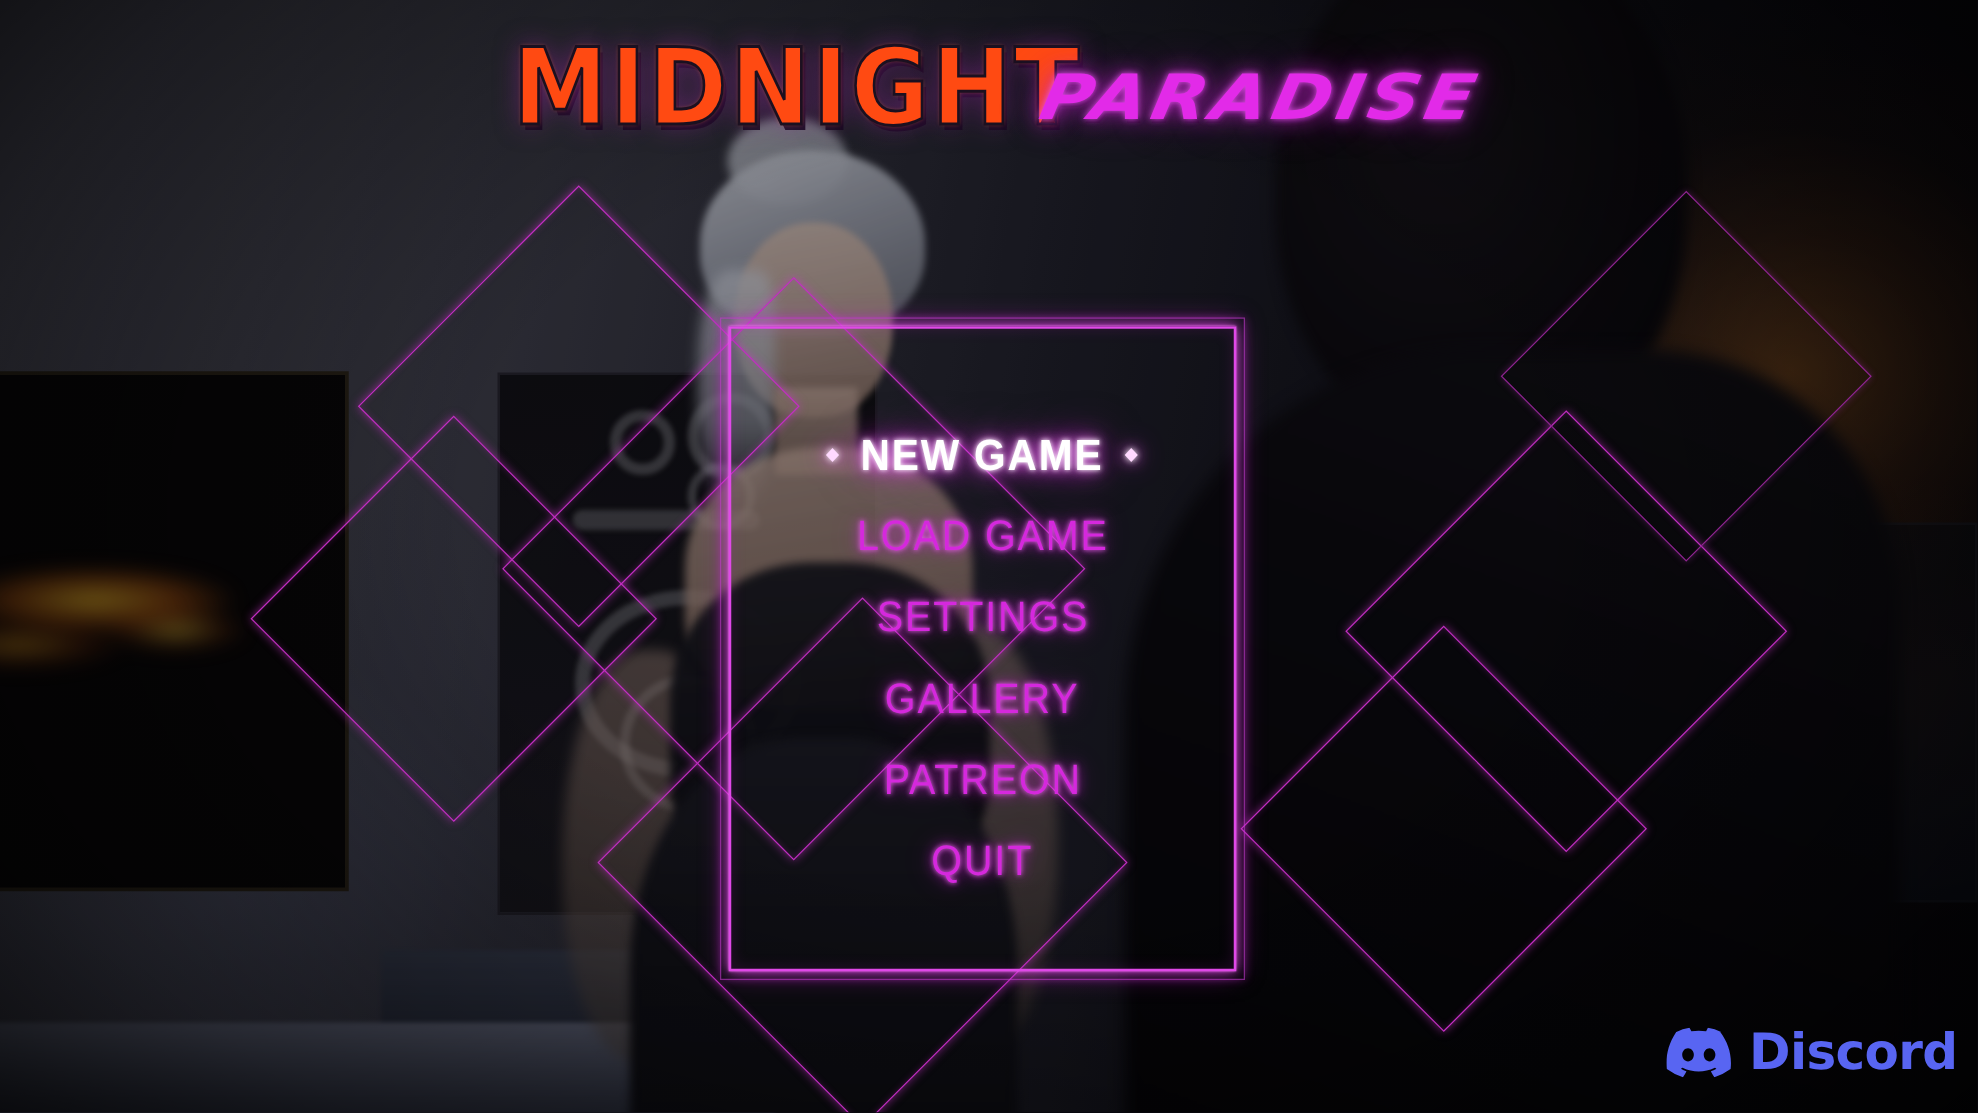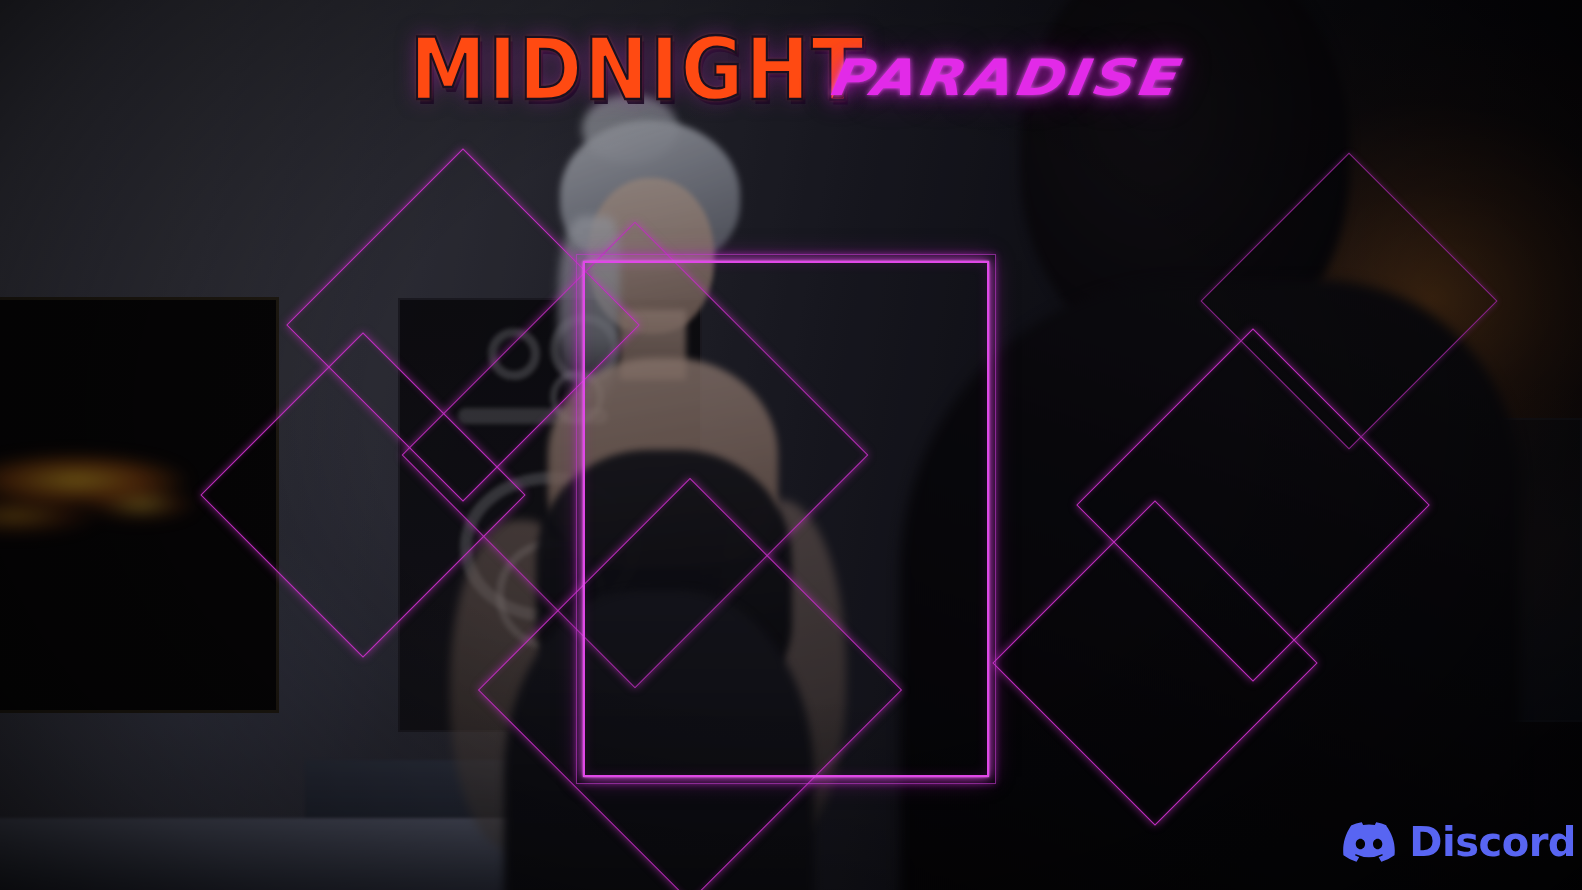--- a/index.html
+++ b/index.html
@@ -316,21 +316,21 @@
       0 0 5px  rgba(245,90,250,0.85),
       0 0 16px rgba(210,35,220,0.70),
       0 0 32px rgba(170,20,185,0.45),
       2px 3px 0 rgba(16,6,22,0.8);
   }
 
   
   .discord {
     position:absolute; right:0px; bottom:28px;
     display:flex; align-items:center; gap:14px;
-    padding-right:6px;
+    padding-right:16px;
   }
   .discord-mark { width:52px; height:40px; display:block; }
   .discord-word {
     font-family:"DejaVu Sans", sans-serif;
     font-weight:bold;
     font-size:40px;
     letter-spacing:-0.5px;
     color:#5865f2;
     line-height:1;
   }
@@ -398,20 +398,28 @@
       <div class="dia dia-dim" style="left: 1244px; top: 196px; width: 210px; height: 210px;"></div>
     </div>
 
   <div class="logo">
     <div class="logo-main">MIDNIGHT</div>
     <div class="logo-sub">PARADISE</div>
   </div>
 
   <div class="menu-frame"></div>
 
+  <div class="menu-list" id="menu-list">
+      <div class="menu-item selected"><span class="bullet left"></span><span>NEW GAME</span><span class="bullet right"></span></div>
+      <div class="menu-item"><span>LOAD GAME</span></div>
+      <div class="menu-item"><span>SETTINGS</span></div>
+      <div class="menu-item"><span>GALLERY</span></div>
+      <div class="menu-item"><span>PATREON</span></div>
+      <div class="menu-item"><span>QUIT</span></div>
+    </div>
 
   <div class="discord">
     <span>
       <svg class="discord-mark" viewBox="0 0 71 55" xmlns="http://www.w3.org/2000/svg" aria-hidden="true">
         <path fill="#5865f2" d="M60.1 4.9A58.5 58.5 0 0 0 45.6.4a.2.2 0 0 0-.2.1c-.6 1.1-1.3 2.6-1.8 3.7a54 54 0 0 0-16.2 0A37 37 0 0 0 25.5.5a.2.2 0 0 0-.2-.1 58.4 58.4 0 0 0-14.5 4.5.2.2 0 0 0-.1.1C1.6 18.7-1 32.1.3 45.4a.2.2 0 0 0 .1.2 58.8 58.8 0 0 0 17.7 9 .2.2 0 0 0 .2-.1c1.4-1.9 2.6-3.9 3.6-6a.2.2 0 0 0-.1-.3 38.7 38.7 0 0 1-5.5-2.6.2.2 0 0 1 0-.4l1.1-.9a.2.2 0 0 1 .2 0 41.9 41.9 0 0 0 35.6 0 .2.2 0 0 1 .2 0l1.1.9a.2.2 0 0 1 0 .4 36.3 36.3 0 0 1-5.5 2.6.2.2 0 0 0-.1.3c1 2.1 2.2 4.1 3.6 6a.2.2 0 0 0 .2.1 58.6 58.6 0 0 0 17.8-9 .2.2 0 0 0 .1-.2c1.6-15.3-2.7-28.6-11.4-40.4a.2.2 0 0 0-.1-.1zM23.7 37.3c-3.5 0-6.4-3.2-6.4-7.2s2.8-7.2 6.4-7.2c3.6 0 6.5 3.3 6.4 7.2 0 4-2.8 7.2-6.4 7.2zm23.7 0c-3.5 0-6.4-3.2-6.4-7.2s2.8-7.2 6.4-7.2c3.6 0 6.5 3.3 6.4 7.2 0 4-2.8 7.2-6.4 7.2z"></path>
       </svg>
     </span>
     <span class="discord-word">Discord</span>
   </div>
 

